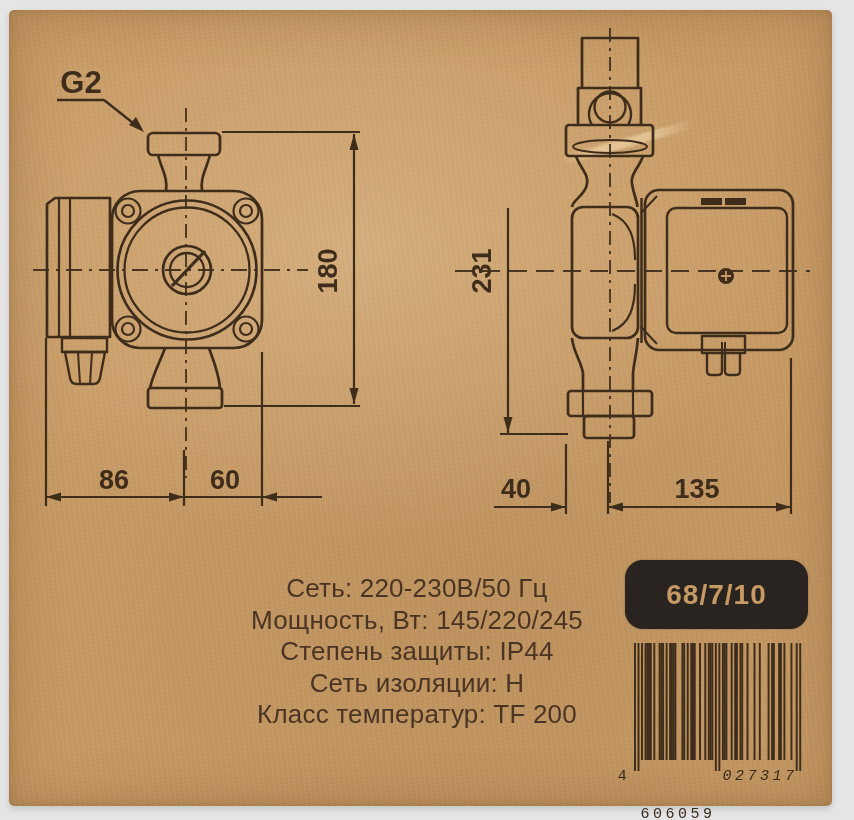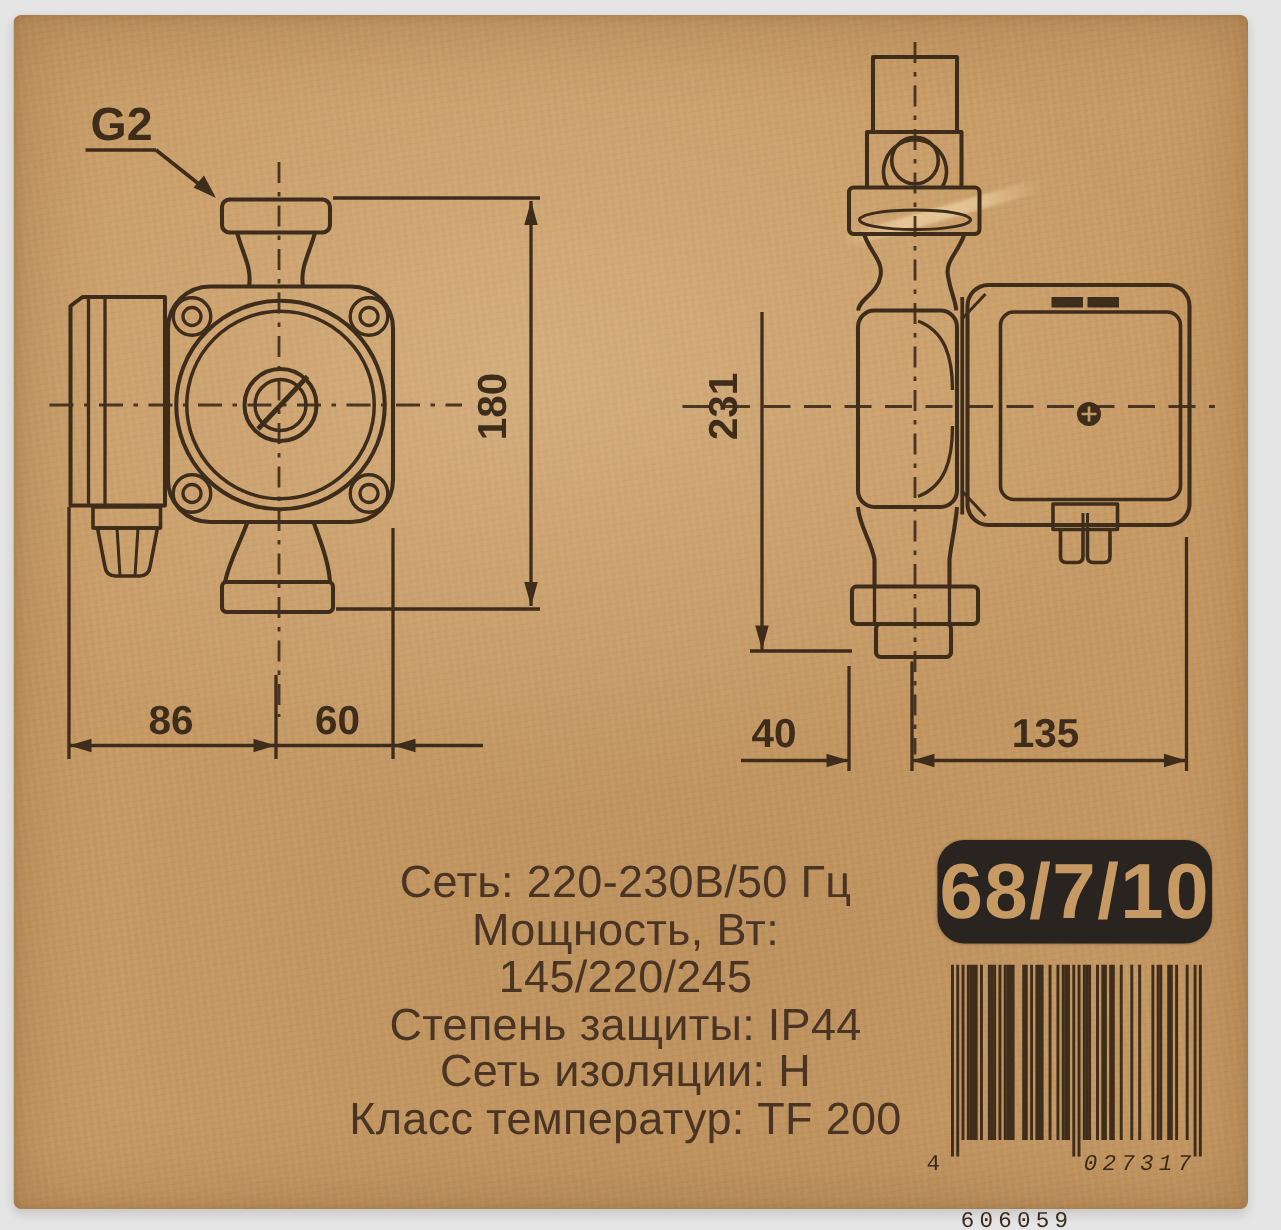--- a/index.html
+++ b/index.html
@@ -31,29 +31,29 @@
   }
   svg.drawing{position:absolute;left:0;top:0;}
   .drawing text{
     font-family:"Liberation Sans",sans-serif;font-weight:bold;fill:var(--ink);
   }
   .dim-num{font-size:27px;}
   .g2{font-size:31px;}
   .specs{
     position:absolute;left:227px;top:573px;width:380px;
     text-align:center;color:var(--spec-text);
-    font-size:30px;line-height:31.6px;letter-spacing:0.2px;
+    font-size:26px;line-height:31.6px;letter-spacing:0.2px;
   }
   .badge{
     position:absolute;left:625px;top:560px;width:183px;height:69px;border-radius:18px;
     background:var(--badge-bg);display:flex;align-items:center;justify-content:center;
     box-shadow:0 0 2px rgba(60,40,20,0.4);
   }
   .badge span{
-    color:var(--badge-text);font-size:52px;font-weight:bold;letter-spacing:1px;
+    color:var(--badge-text);font-size:28px;font-weight:bold;letter-spacing:1px;
   }
   .barcode-bars{position:absolute;left:634px;top:643px;}
   #bars rect{fill:var(--ink);}
   .bc-digits{position:absolute;left:610px;top:768px;width:210px;height:18px;color:#3a2a1a;}
   .bc-digits span{
     position:absolute;top:0;font-family:"Liberation Mono",monospace;font-size:15px;letter-spacing:3.5px;
     text-align:center;white-space:nowrap;
   }
   .bc-d0{left:6px;width:16px;}
   .bc-d1{left:28px;width:80px;margin-top:38px;}

